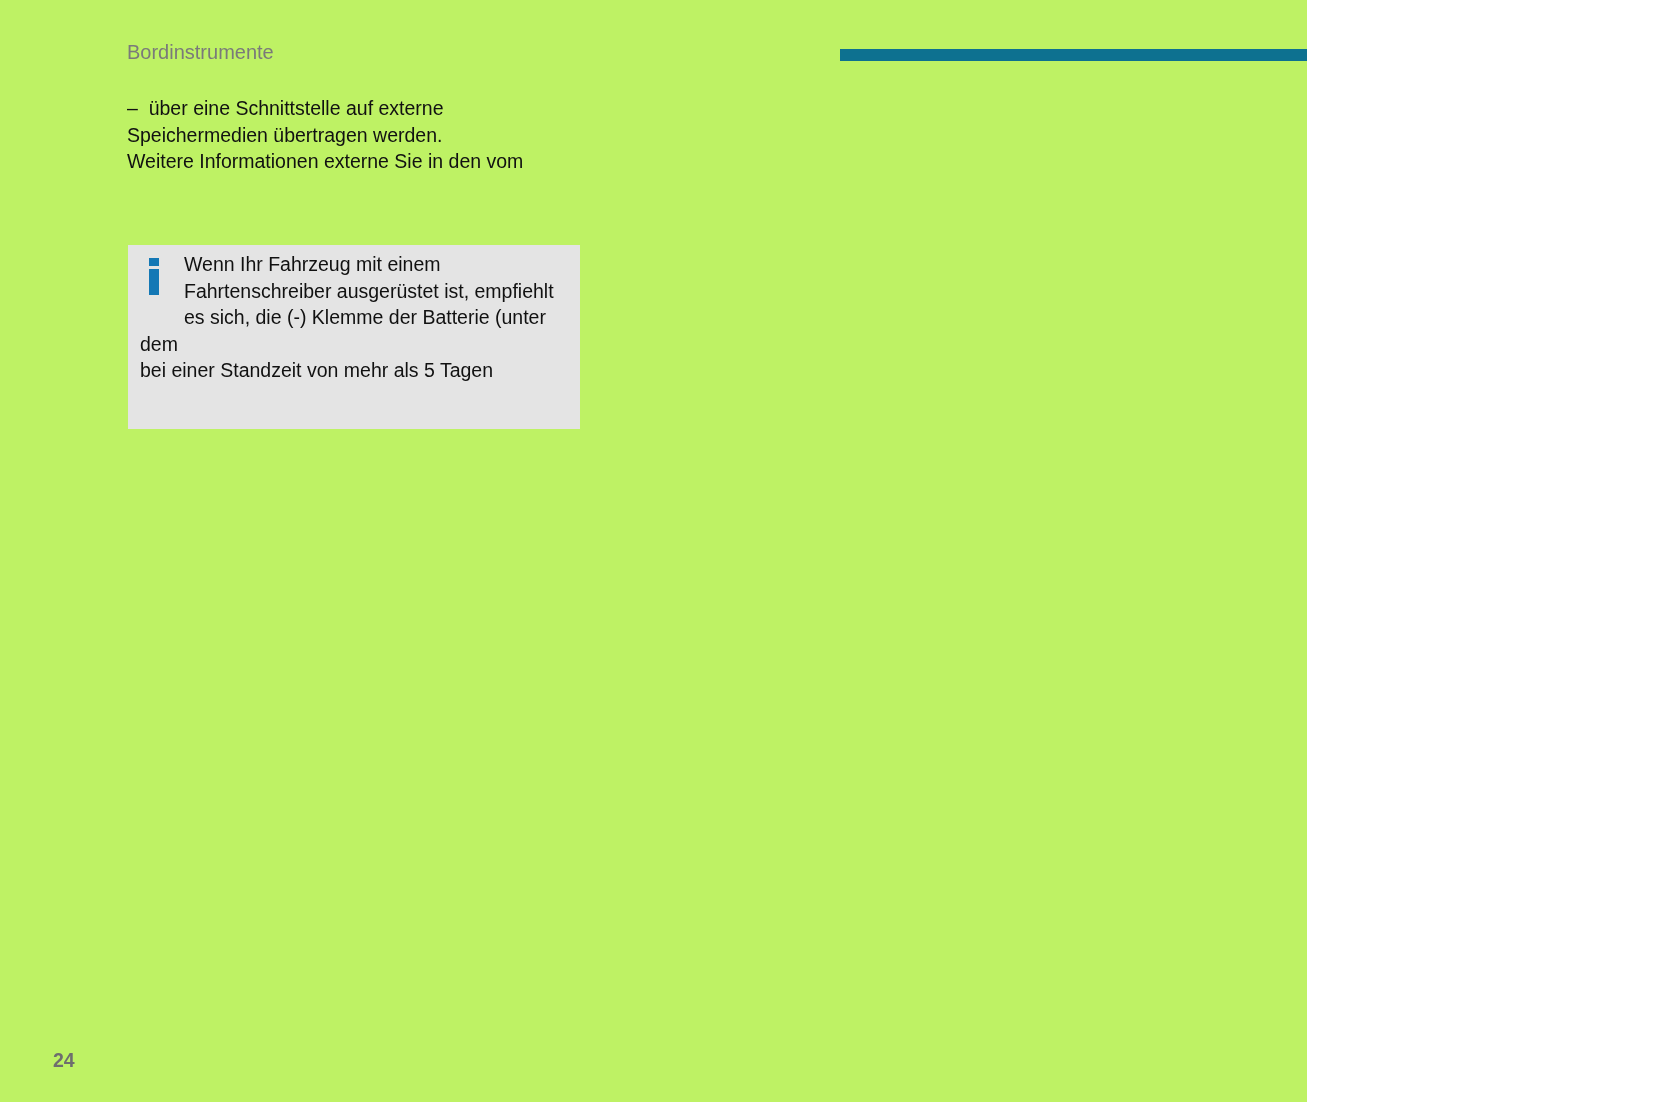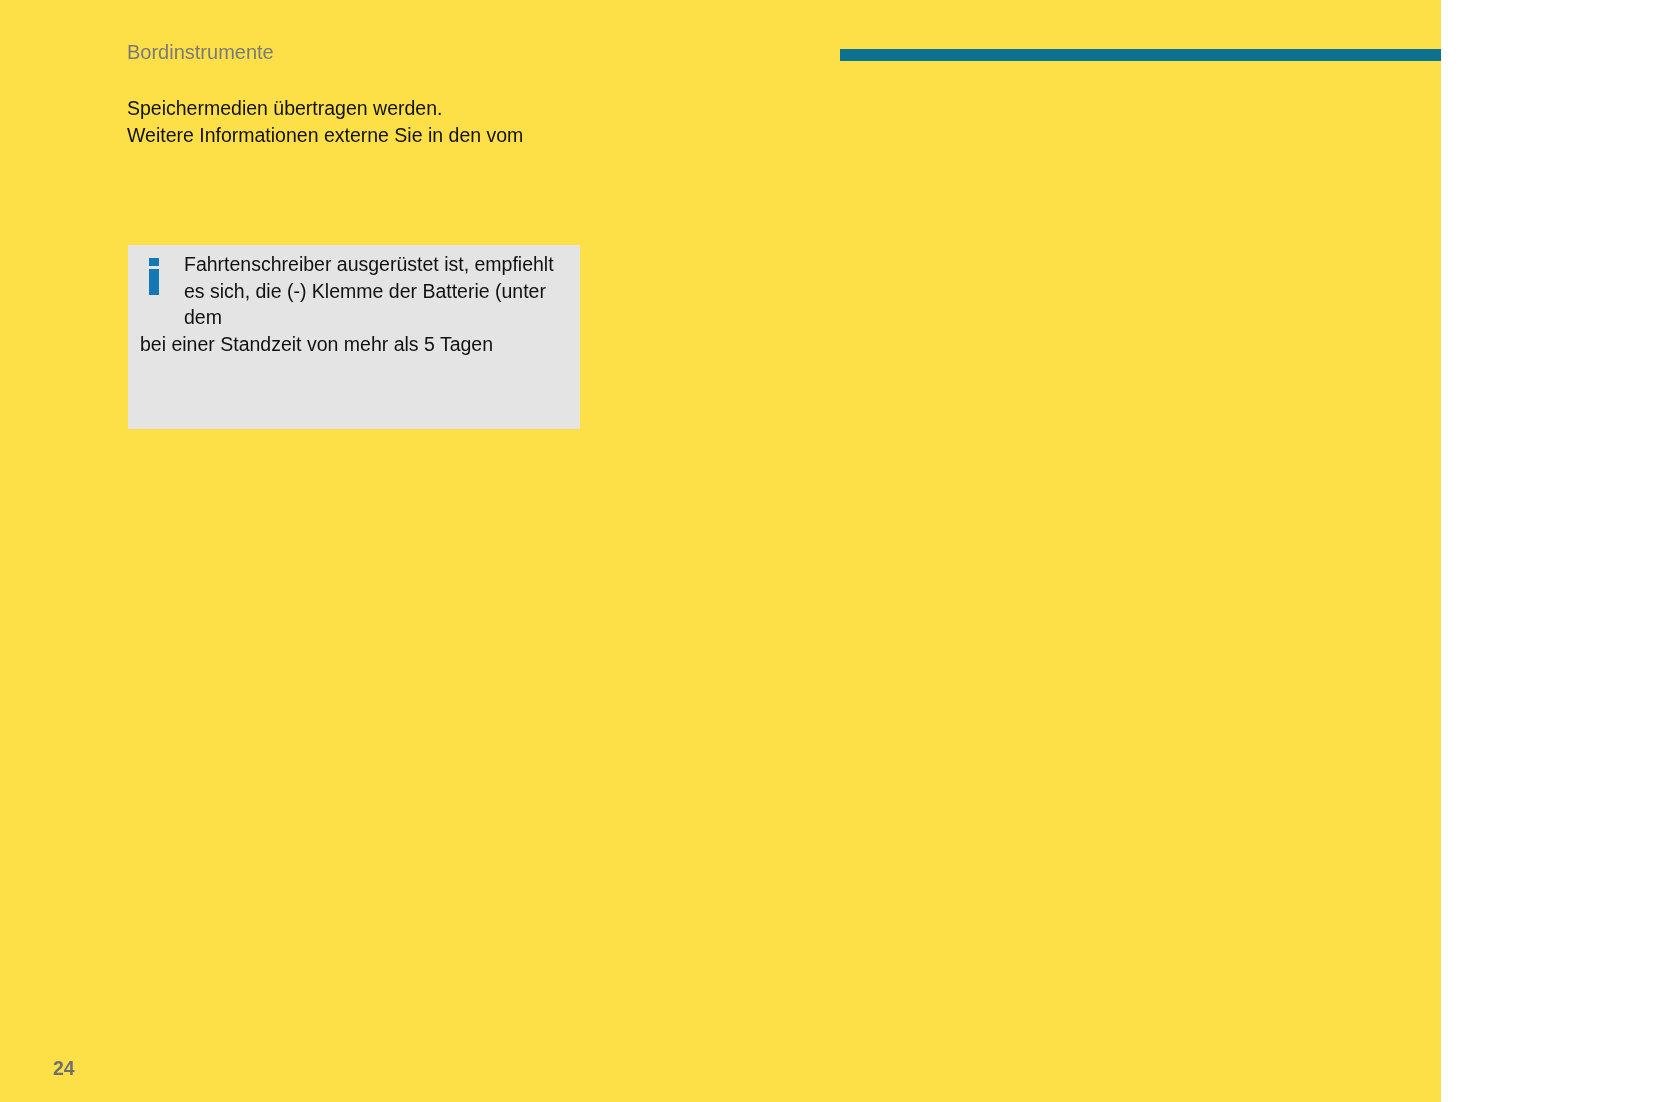--- a/index.html
+++ b/index.html
@@ -2,23 +2,23 @@
 <html lang="de" style="--accent-teal: #0d7190; --info-blue: #1478b5; --note-bg: #e4e4e4; --header-gray: #7a7a7a; --pagenum-gray: #6e6e6e;"><head>
 <meta charset="utf-8">
 <style>
   html, body {
     margin: 0;
     padding: 0;
     background: #ffffff;
   }
   .page {
     position: relative;
-    width: 1441px;
+    width: 1307px;
     height: 1102px;
-    background: #fde047;
+    background: #bef264;
     overflow: hidden;
     font-family: "Liberation Sans", sans-serif;
     color: #111111;
   }
   .header-title {
     position: absolute;
     left: 127px;
     top: 40px;
     font-size: 20px;
     line-height: 24px;
@@ -76,42 +76,43 @@
     margin: 3px 0 0 9px;
     background: var(--info-blue, #1478b5);
   }
   .page-number {
     position: absolute;
     left: 53px;
     top: 1049px;
     font-size: 19.5px;
     font-weight: bold;
     color: var(--pagenum-gray, #6e6e6e);
-    margin-top: 8px;
   }
 </style>
 </head>
 <body>
 
 <div class="page">
 
   <div class="header-title">Bordinstrumente</div>
 
   <div class="accent-bar"></div>
 
   <div class="body-text">
+    <div class="line">–  über eine Schnittstelle auf externe</div>
     <div class="line">Speichermedien übertragen werden.</div>
     <div class="line">Weitere Informationen externe Sie in den vom</div>
   </div>
 
   <div class="info-box">
     <div class="info-icon">
       <span class="dot"></span>
       <span class="stem"></span>
     </div>
+    <div class="line">Wenn Ihr Fahrzeug mit einem</div>
     <div class="line">Fahrtenschreiber ausgerüstet ist, empfiehlt</div>
     <div class="line">es sich, die (-) Klemme der Batterie (unter dem</div>
     <div class="line">bei einer Standzeit von mehr als 5 Tagen</div>
   </div>
 
   <div class="page-number">24</div>
 
 </div>
 
 </body></html>

